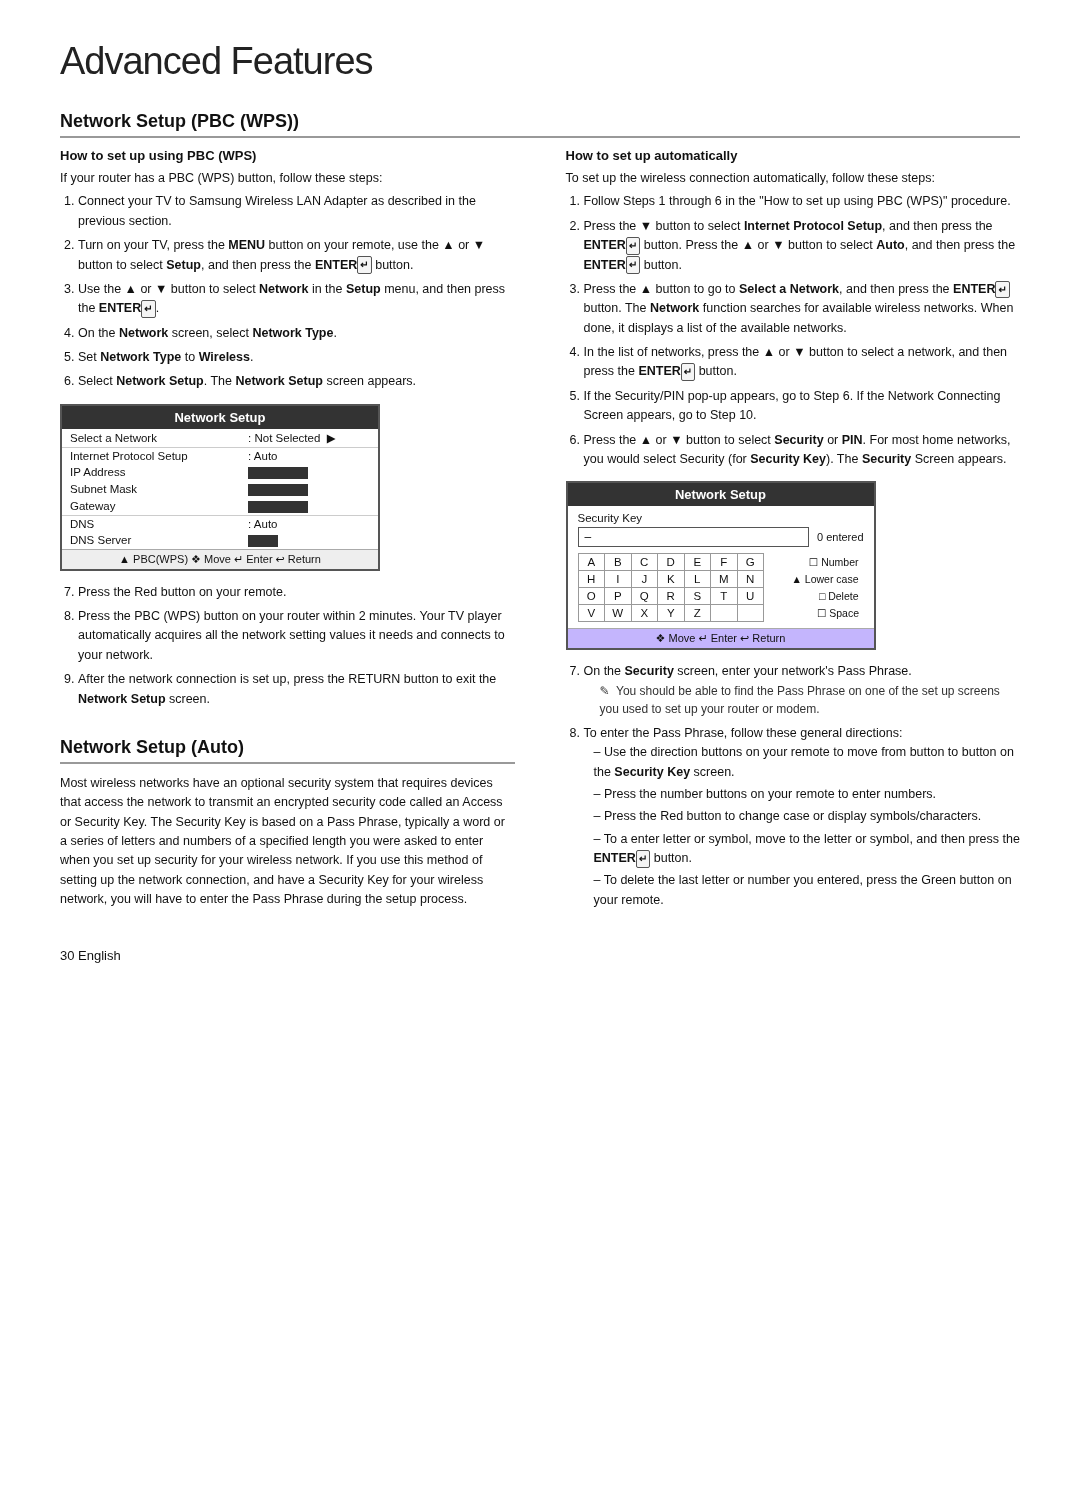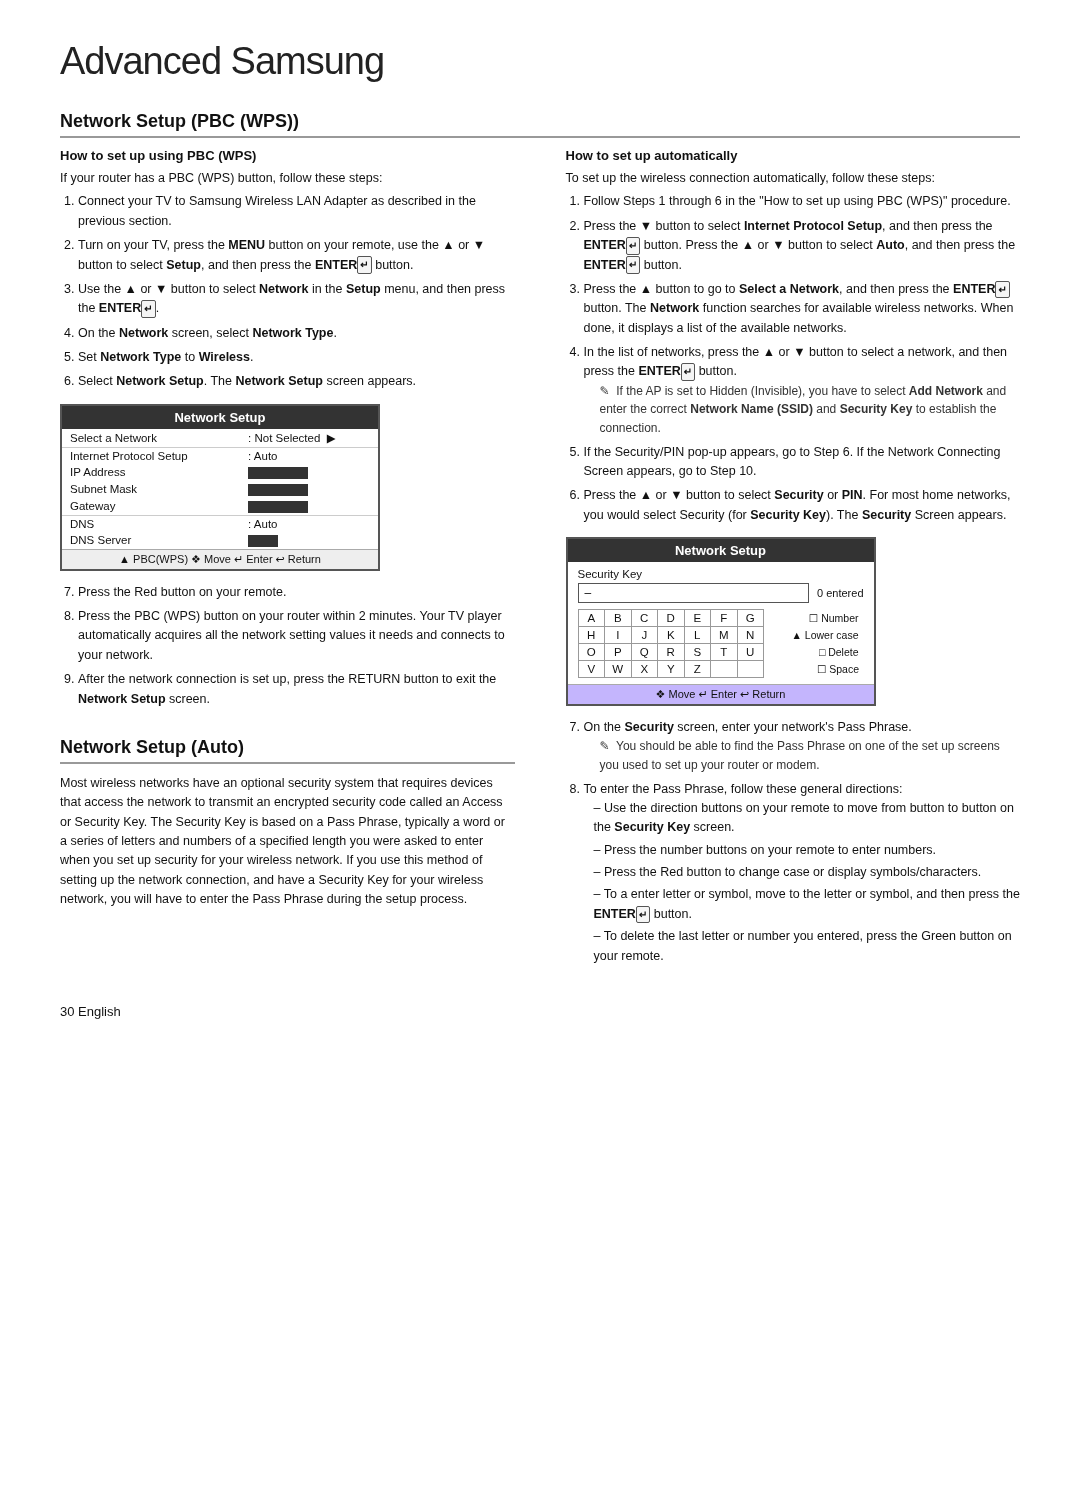--- a/index.html
+++ b/index.html
@@ -207,21 +207,21 @@
       border: 1px solid #555;
       padding: 0 2px;
       border-radius: 2px;
       background: #f5f5f5;
       vertical-align: middle;
     }
   </style>
 </head>
 <body>
 
-<h1 class="page-title">Advanced Samsung</h1>
+<h1 class="page-title">Advanced Features</h1>
 
 <h2 class="section-title">Network Setup (PBC (WPS))</h2>
 
 <div class="two-col">
 
   <div class="col-left">
     <h3 class="subsection-title">How to set up using PBC (WPS)</h3>
     <p>If your router has a PBC (WPS) button, follow these steps:</p>
     <ol>
       <li>Connect your TV to Samsung Wireless LAN Adapter as described in the previous section.</li>
@@ -284,21 +284,20 @@
   <div class="col-right">
     <h3 class="subsection-title">How to set up automatically</h3>
     <p>To set up the wireless connection automatically, follow these steps:</p>
 
     <ol>
       <li>Follow Steps 1 through 6 in the "How to set up using PBC (WPS)" procedure.</li>
       <li>Press the ▼ button to select <strong>Internet Protocol Setup</strong>, and then press the <strong>ENTER<span class="enter-icon">↵</span></strong> button. Press the ▲ or ▼ button to select <strong>Auto</strong>, and then press the <strong>ENTER<span class="enter-icon">↵</span></strong> button.</li>
       <li>Press the ▲ button to go to <strong>Select a Network</strong>, and then press the <strong>ENTER<span class="enter-icon">↵</span></strong> button. The <strong>Network</strong> function searches for available wireless networks. When done, it displays a list of the available networks.</li>
       <li>
         In the list of networks, press the ▲ or ▼ button to select a network, and then press the <strong>ENTER<span class="enter-icon">↵</span></strong> button.
-        <div class="note-item">✎&nbsp; If the AP is set to Hidden (Invisible), you have to select <strong>Add Network</strong> and enter the correct <strong>Network Name (SSID)</strong> and <strong>Security Key</strong> to establish the connection.</div>
       </li>
       <li>If the Security/PIN pop-up appears, go to Step 6. If the Network Connecting Screen appears, go to Step 10.</li>
       <li>Press the ▲ or ▼ button to select <strong>Security</strong> or <strong>PIN</strong>. For most home networks, you would select Security (for <strong>Security Key</strong>). The <strong>Security</strong> Screen appears.</li>
     </ol>
 
     <div class="security-setup-box">
       <div class="box-header">Network Setup</div>
       <div class="security-body">
         <div class="key-label">Security Key</div>
         <div class="key-bar">

